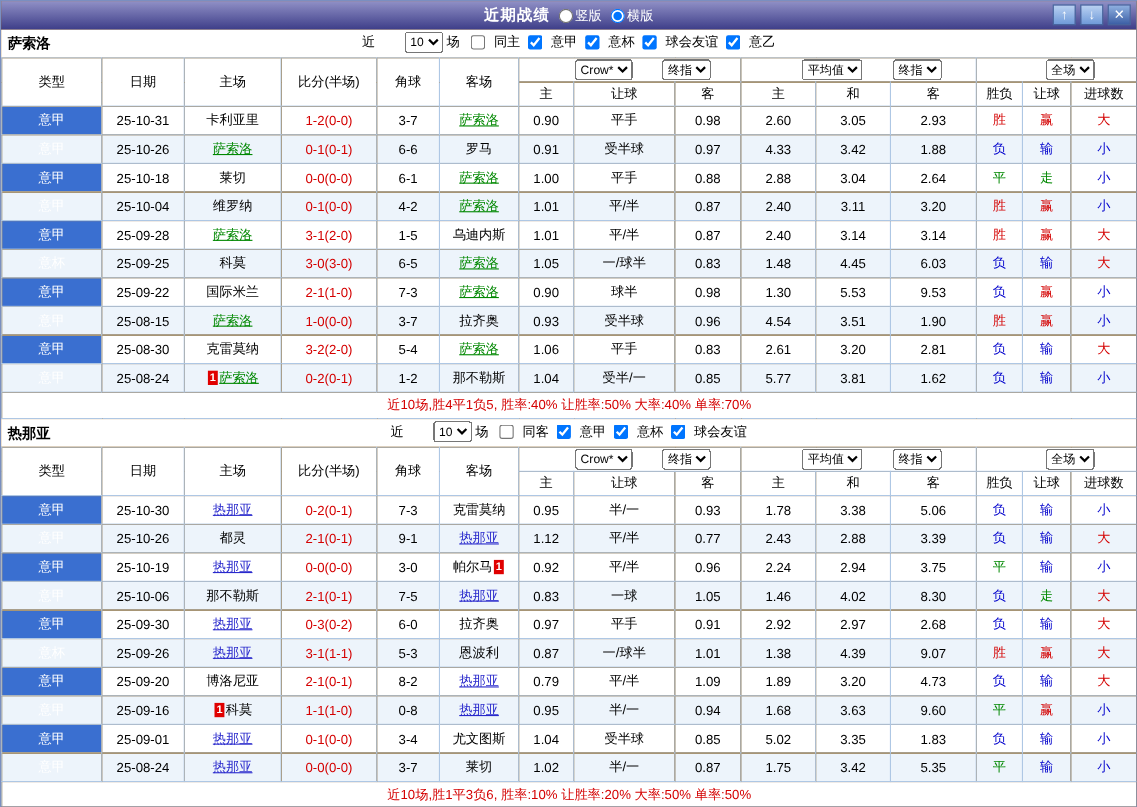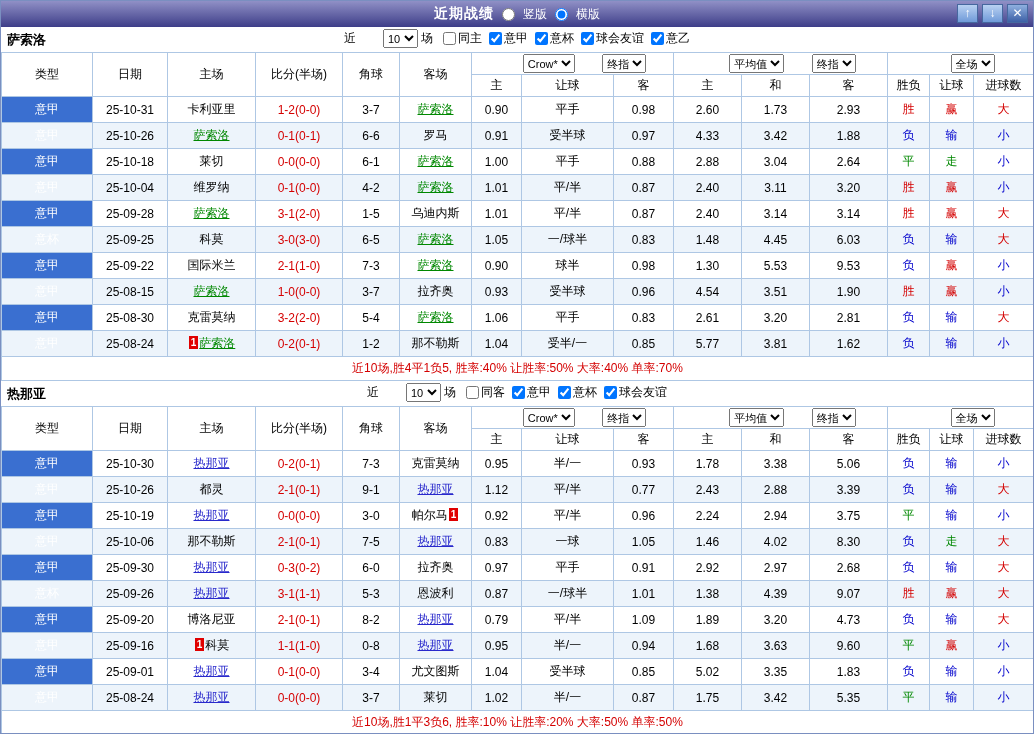--- a/index.html
+++ b/index.html
@@ -20,21 +20,21 @@
     background: linear-gradient(#9090c6, #3d3d88);
     position: relative;
     color: #fff;
   }
   .title-group {
     position: absolute; left: 0; right: 0; top: 0; bottom: 0;
     display: flex; justify-content: center; align-items: center; gap: 8px;
     font-size: 12px;
   }
   .main-title { font-weight: bold; font-size: 14px; letter-spacing: 1px; }
-  .radio-item { display: inline-flex; align-items: center; gap: 8px; cursor: pointer; }
+  .radio-item { display: inline-flex; align-items: center; gap: 2px; cursor: pointer; }
   .radio-item input { margin: 0; }
   .win-buttons {
     position: absolute; right: 5px; top: 3px;
     display: flex; gap: 4px;
   }
   .win-btn {
     width: 21px; height: 19px;
     background: linear-gradient(#b9d1f2, #6f9ad8);
     border: 1px solid #46689f;
     color: #fff; font-size: 12px; font-weight: bold;
@@ -48,21 +48,21 @@
   }
   .team-title {
     position: absolute; left: 6px; top: 4px;
     font-weight: bold; font-size: 13px; color: #000;
   }
   .filter-bar {
     position: absolute; left: 0; right: 0; top: 2px;
     display: flex; justify-content: center; align-items: center; gap: 3px;
     font-size: 12px; color: #000;
   }
-  .cb-item { display: inline-flex; align-items: center; gap: 2px; margin-left: 7px; cursor: pointer; }
+  .cb-item { display: inline-flex; align-items: center; gap: 8px; margin-left: 7px; cursor: pointer; }
   .cb-item input { margin: 0; }
   select { font-size: 11px; height: 19px; font-family: inherit; margin-left: 24px; }
   
   table {
     width: 100%; border-collapse: collapse; table-layout: fixed;
     font-size: 12px; text-align: center; color: #000;
   }
   th, td {
     border: 1px solid #aec7e4;
     padding: 0 2px;
@@ -194,21 +194,21 @@
             <td class="c-league">意甲</td>
             <td>25-10-31</td>
             <td><span>卡利亚里</span></td>
             <td class="c-score">1-2(0-0)</td>
             <td>3-7</td>
             <td><span class="focal-green">萨索洛</span></td>
             <td>0.90</td>
             <td>平手</td>
             <td>0.98</td>
             <td>2.60</td>
-            <td>1.73</td>
+            <td>3.05</td>
             <td>2.93</td>
             <td class="t-red">胜</td>
             <td class="t-red">赢</td>
             <td class="t-red">大</td>
           </tr>
           <tr class="alt">
             <td class="c-league">意甲</td>
             <td>25-10-26</td>
             <td><span class="focal-green">萨索洛</span></td>
             <td class="c-score">0-1(0-1)</td>

